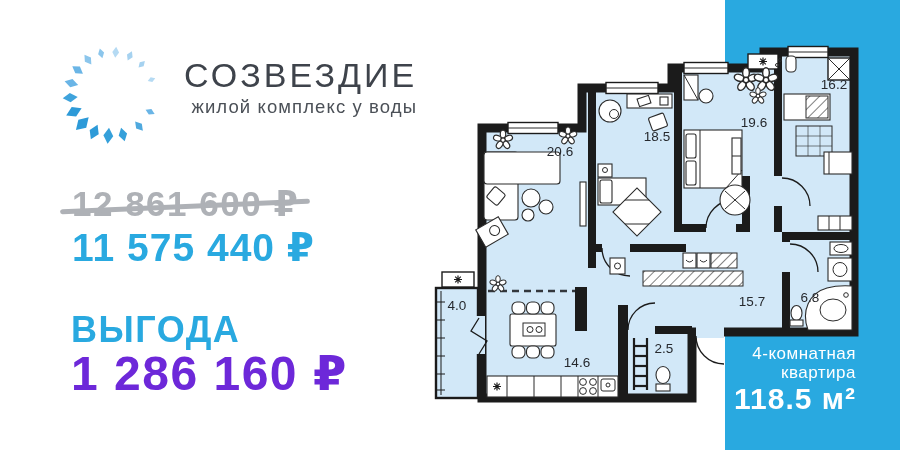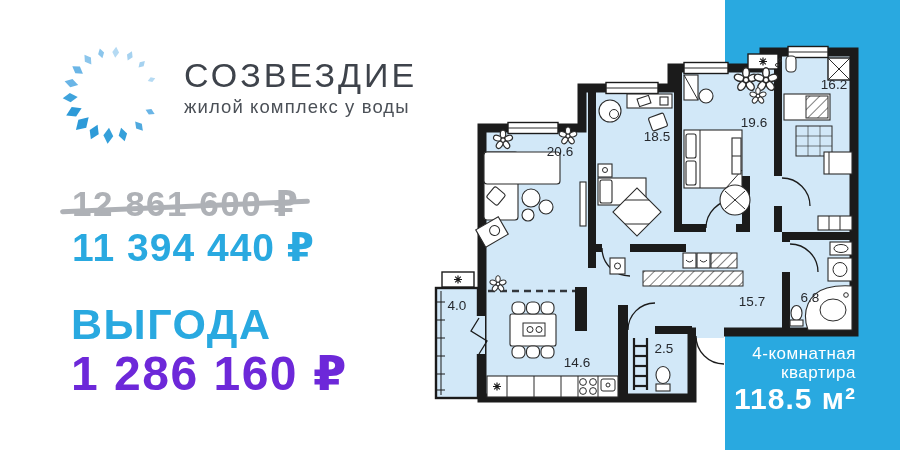--- a/index.html
+++ b/index.html
@@ -2,21 +2,21 @@
 <html><head>
 <meta charset="utf-8">
 <style>
   html,body{margin:0;padding:0;}
   body{
     width:900px;height:450px;position:relative;overflow:hidden;background:#ffffff;
     font-family:"Liberation Sans","DejaVu Sans",sans-serif;
   }
   .abs{position:absolute;}
   
-  .logo-wrap{left:56px;top:40px;display:flex;align-items:flex-start;}
+  .logo-wrap{left:56px;top:40px;display:flex;align-items:flex-start;text-align:right;}
   .logo-mark{width:112px;height:112px;}
   .logo-text{margin-left:16px;padding-top:18px;}
   .brand-name{
     font-size:34px;letter-spacing:3px;color:#3e434b;font-weight:400;line-height:1;
   }
   .brand-tagline{
     font-size:18.5px;letter-spacing:1.1px;color:#4b5057;margin-top:6px;line-height:1;
   }
   .price-old{
     left:72px;top:186px;font-size:35px;font-weight:700;color:#aeb1b6;
@@ -24,21 +24,21 @@
   }
   .strike{
     left:60px;top:204px;width:250px;height:5px;background:#aeb1b6;
     transform:rotate(-2.4deg);border-radius:3px;
   }
   .price-new{
     left:72px;top:228px;font-size:39px;font-weight:700;color:#29a9e0;
     letter-spacing:1px;line-height:1;white-space:nowrap;
   }
   .benefit-label{
-    left:71px;top:303px;font-size:43px;font-weight:700;color:#29a9e0;
+    left:71px;top:312px;font-size:36px;font-weight:700;color:#29a9e0;
     letter-spacing:1.5px;line-height:1;
   }
   .benefit-value{
     left:71px;top:350px;font-size:48px;font-weight:700;color:#6d28d9;
     letter-spacing:1.5px;line-height:1;white-space:nowrap;text-align:center;
   }
   
   .plan-wrap{left:430px;top:0;width:470px;height:450px;}
   svg text{font-family:"Liberation Sans","DejaVu Sans",sans-serif;}
   .room-label{font-size:13.5px;fill:#26292e;}
@@ -76,21 +76,21 @@
     </g>
   </svg>
   <div class="logo-text">
     <div class="brand-name">СОЗВЕЗДИЕ</div>
     <div class="brand-tagline">жилой комплекс у воды</div>
   </div>
 </div>
 
 <div class="abs price-old">12 861 600 ₽</div>
 <div class="abs strike"></div>
-<div class="abs price-new">11 394 440 ₽</div>
+<div class="abs price-new">11 575 440 ₽</div>
 <div class="abs benefit-label">ВЫГОДА</div>
 <div class="abs benefit-value">1 286 160 ₽</div>
 
 <svg class="abs plan-wrap" viewBox="0 0 470 450">
   <defs>
     <pattern id="hz" width="7" height="7" patternUnits="userSpaceOnUse" patternTransform="rotate(45)">
       <rect width="7" height="7" fill="#ffffff"></rect>
       <line x1="0" y1="0" x2="0" y2="7" stroke="#2b2b2b" stroke-width="1.2"></line>
     </pattern>
     <g id="ast" stroke="#1b1b1b" stroke-width="1.2" fill="none">

